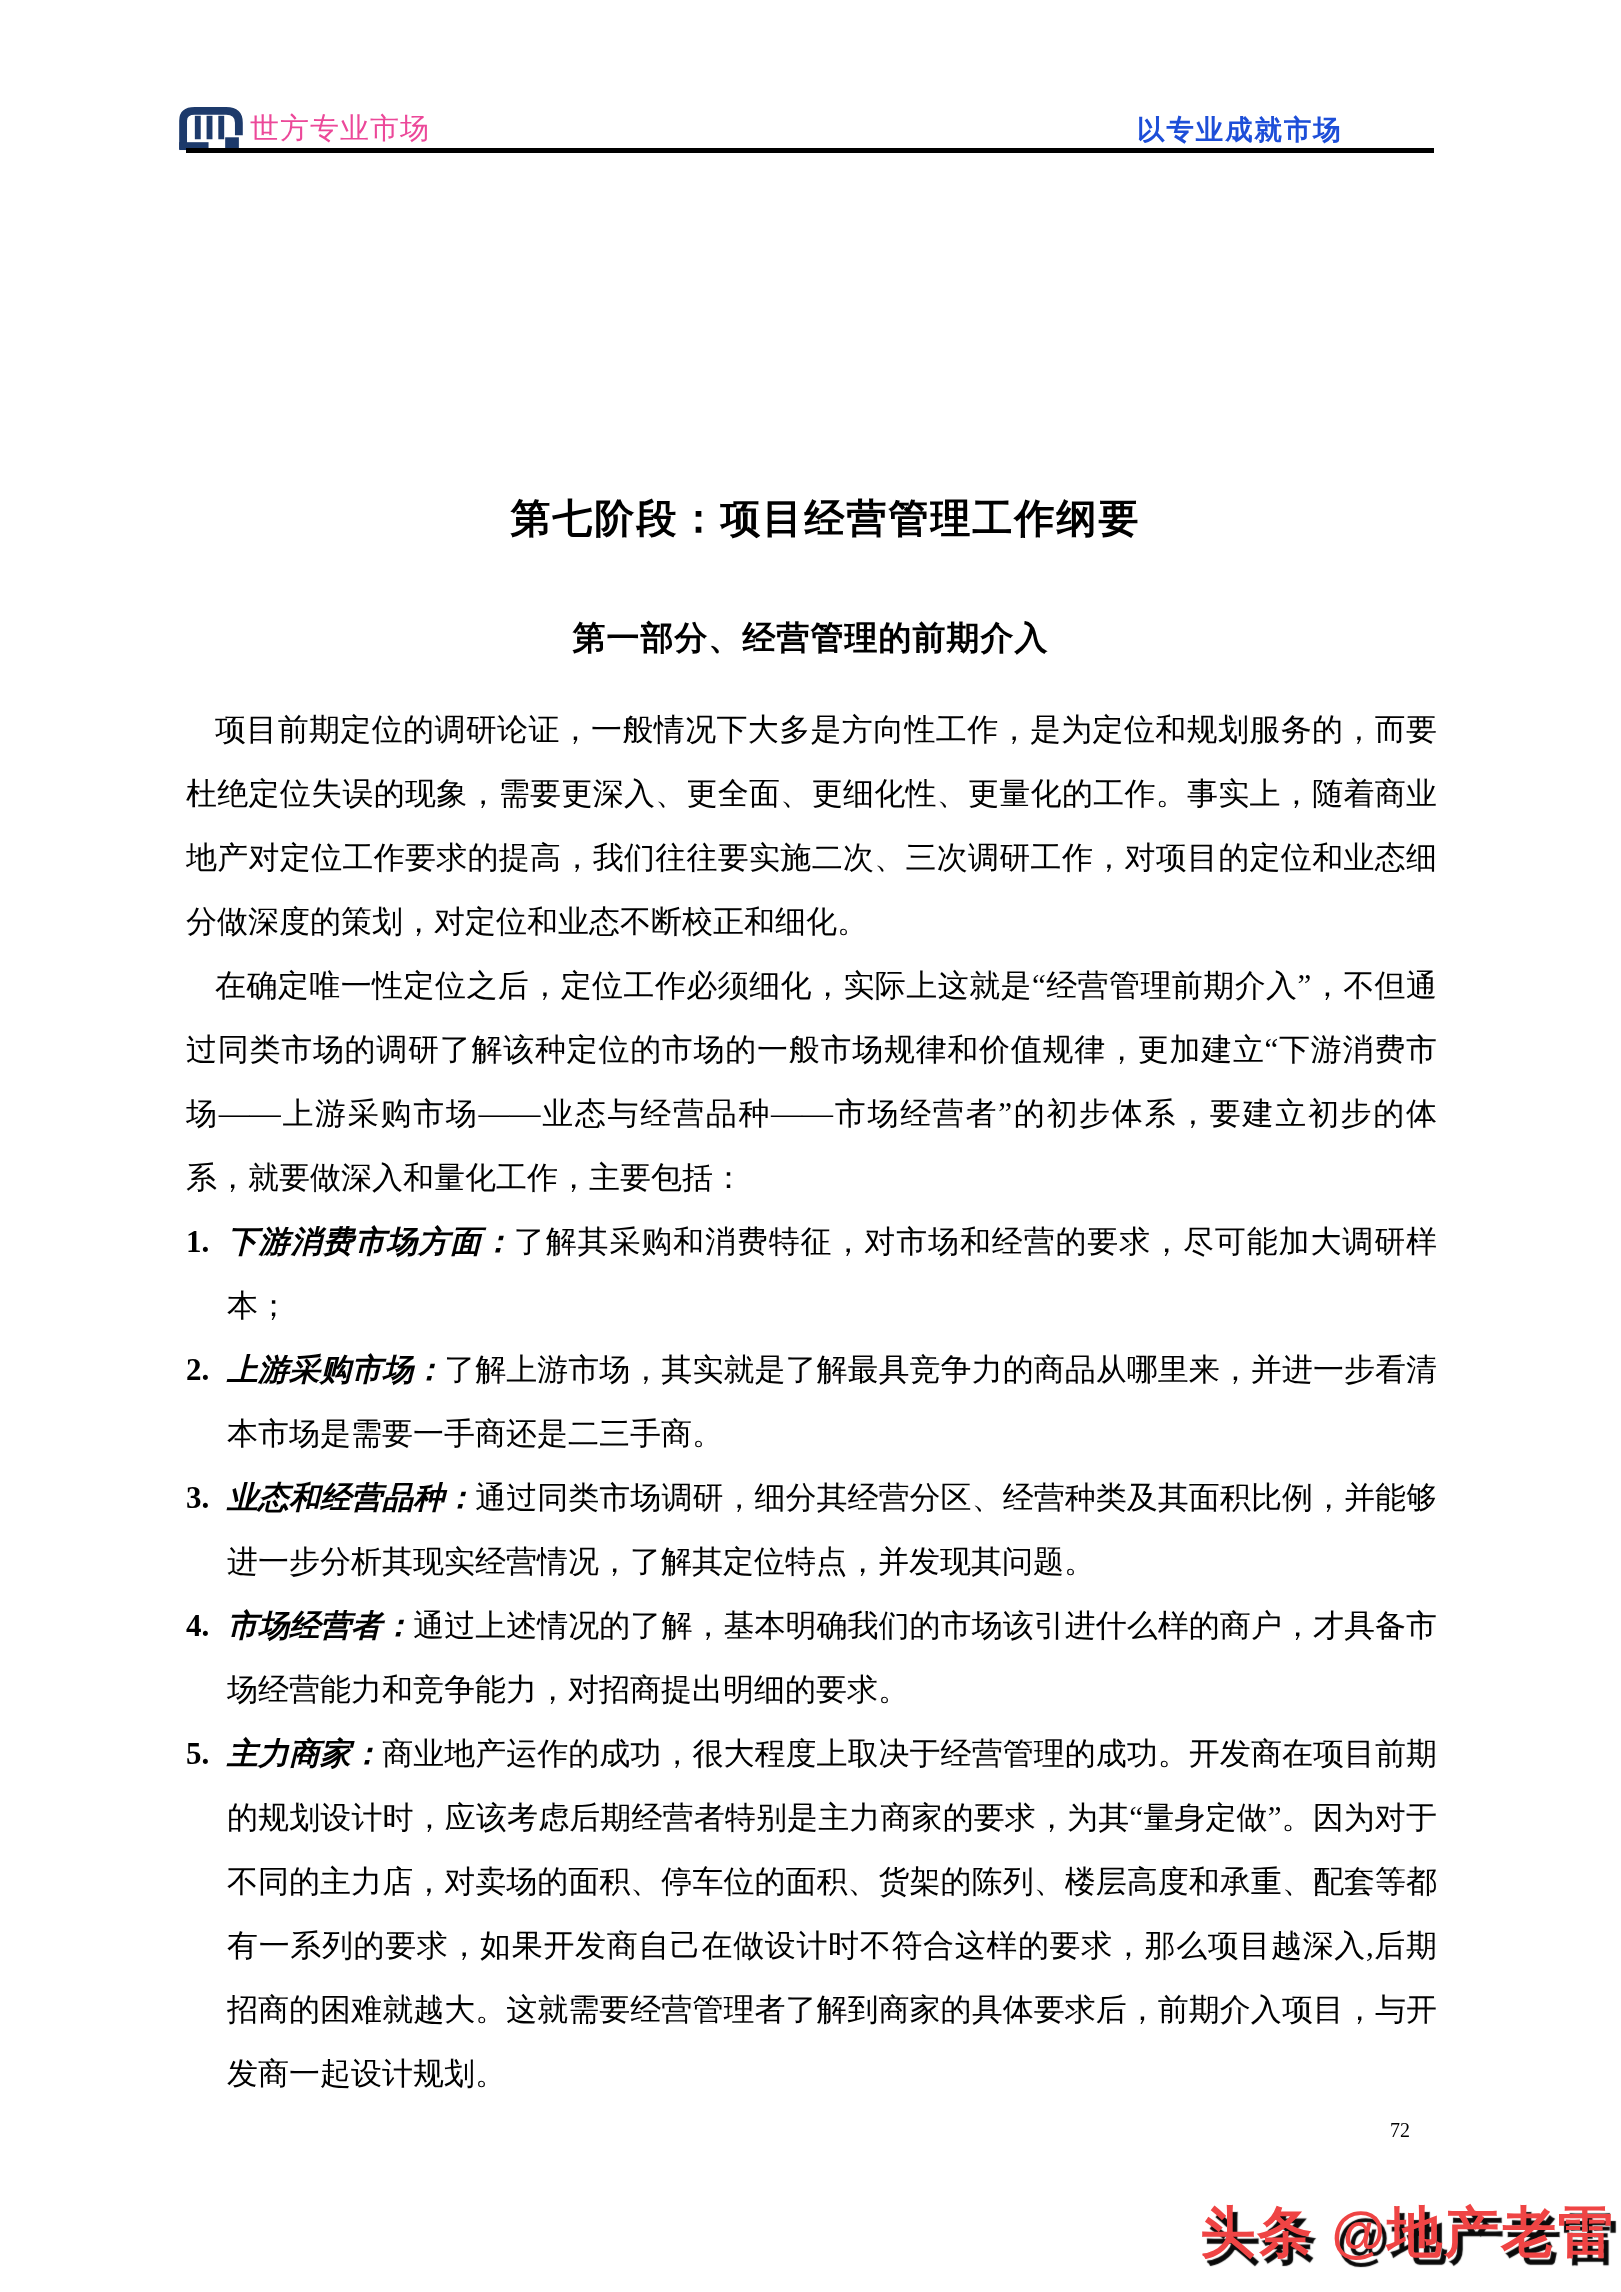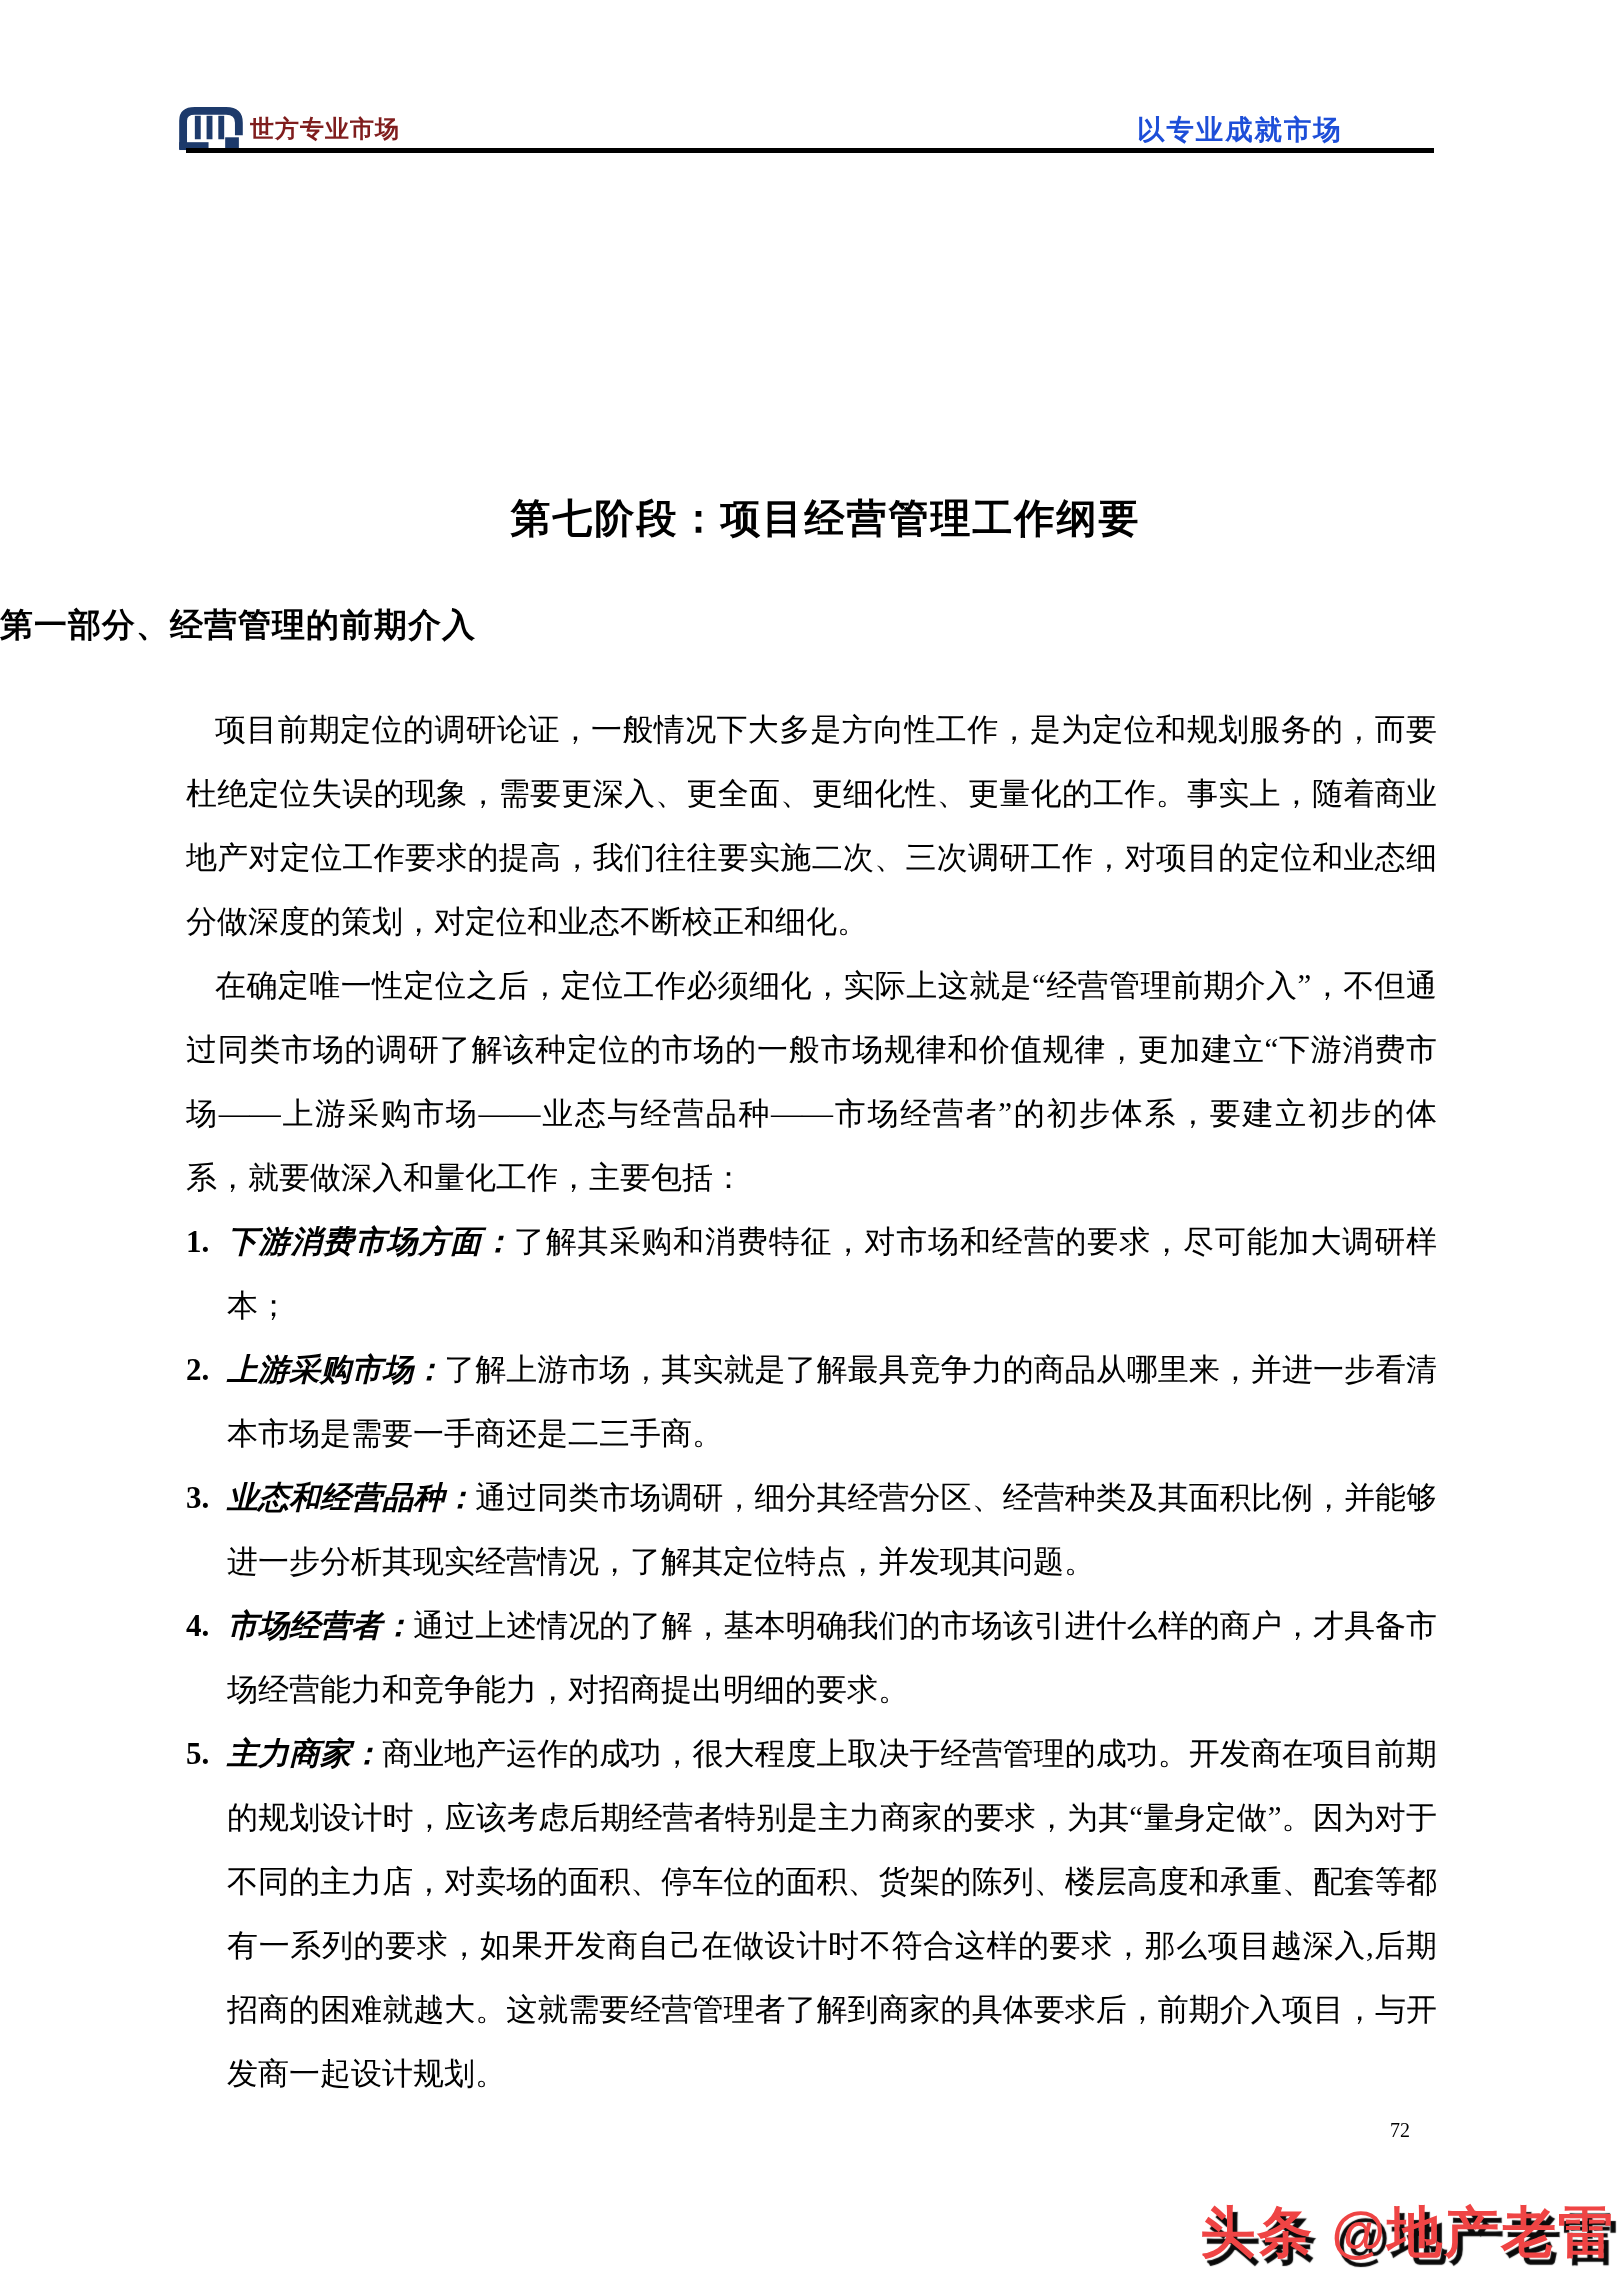--- a/index.html
+++ b/index.html
@@ -13,21 +13,21 @@
   }
   .page { position: absolute; inset: 0; }
 
   
   .header-brand {
     position: absolute; left: 176px; top: 106px;
     display: flex; align-items: center; gap: 4.9px;
   }
   .logo-icon { width: 69px; height: 45px; display: block; }
   .brand-text {
-    font-size: 24px; font-weight: bold; color: #7f1d1d;
+    font-size: 29px; font-weight: normal; color: #ec4899;
     letter-spacing: 1px;
     font-family: "Liberation Sans", "DejaVu Sans", sans-serif;
   }
   .header-slogan {
     position: absolute; left: 1137px; top: 112px;
     font-size: 27.4px; font-weight: bold; color: #1d4ed8;
     letter-spacing: 2px;
     font-family: "Liberation Sans", "DejaVu Sans", sans-serif;
   }
   .header-rule {
@@ -35,22 +35,22 @@
     width: 1248px; height: 4.9px; background: #000;
   }
 
   
   .doc-title {
     position: absolute; left: 0; top: 476px; width: 100%;
     text-align: center; font-size: 40px; font-weight: bold;
     letter-spacing: 2px; margin: 15px;
   }
   .doc-subtitle {
-    position: absolute; left: 0; top: 603px; width: 100%;
-    font-size: 33px; font-weight: bold;
+    position: absolute; left: 0; top: 616px; width: 100%;
+    text-align: center; font-size: 33px; font-weight: bold;
     letter-spacing: 1px; margin: 0;
   }
 
   
   .body-text {
     position: absolute; left: 186px; top: 698px; width: 1251px;
     font-size: 31px; line-height: 64px;
     text-align: justify; text-justify: inter-ideograph;
   }
   .body-text p { margin: 0; text-indent: 29px; }

